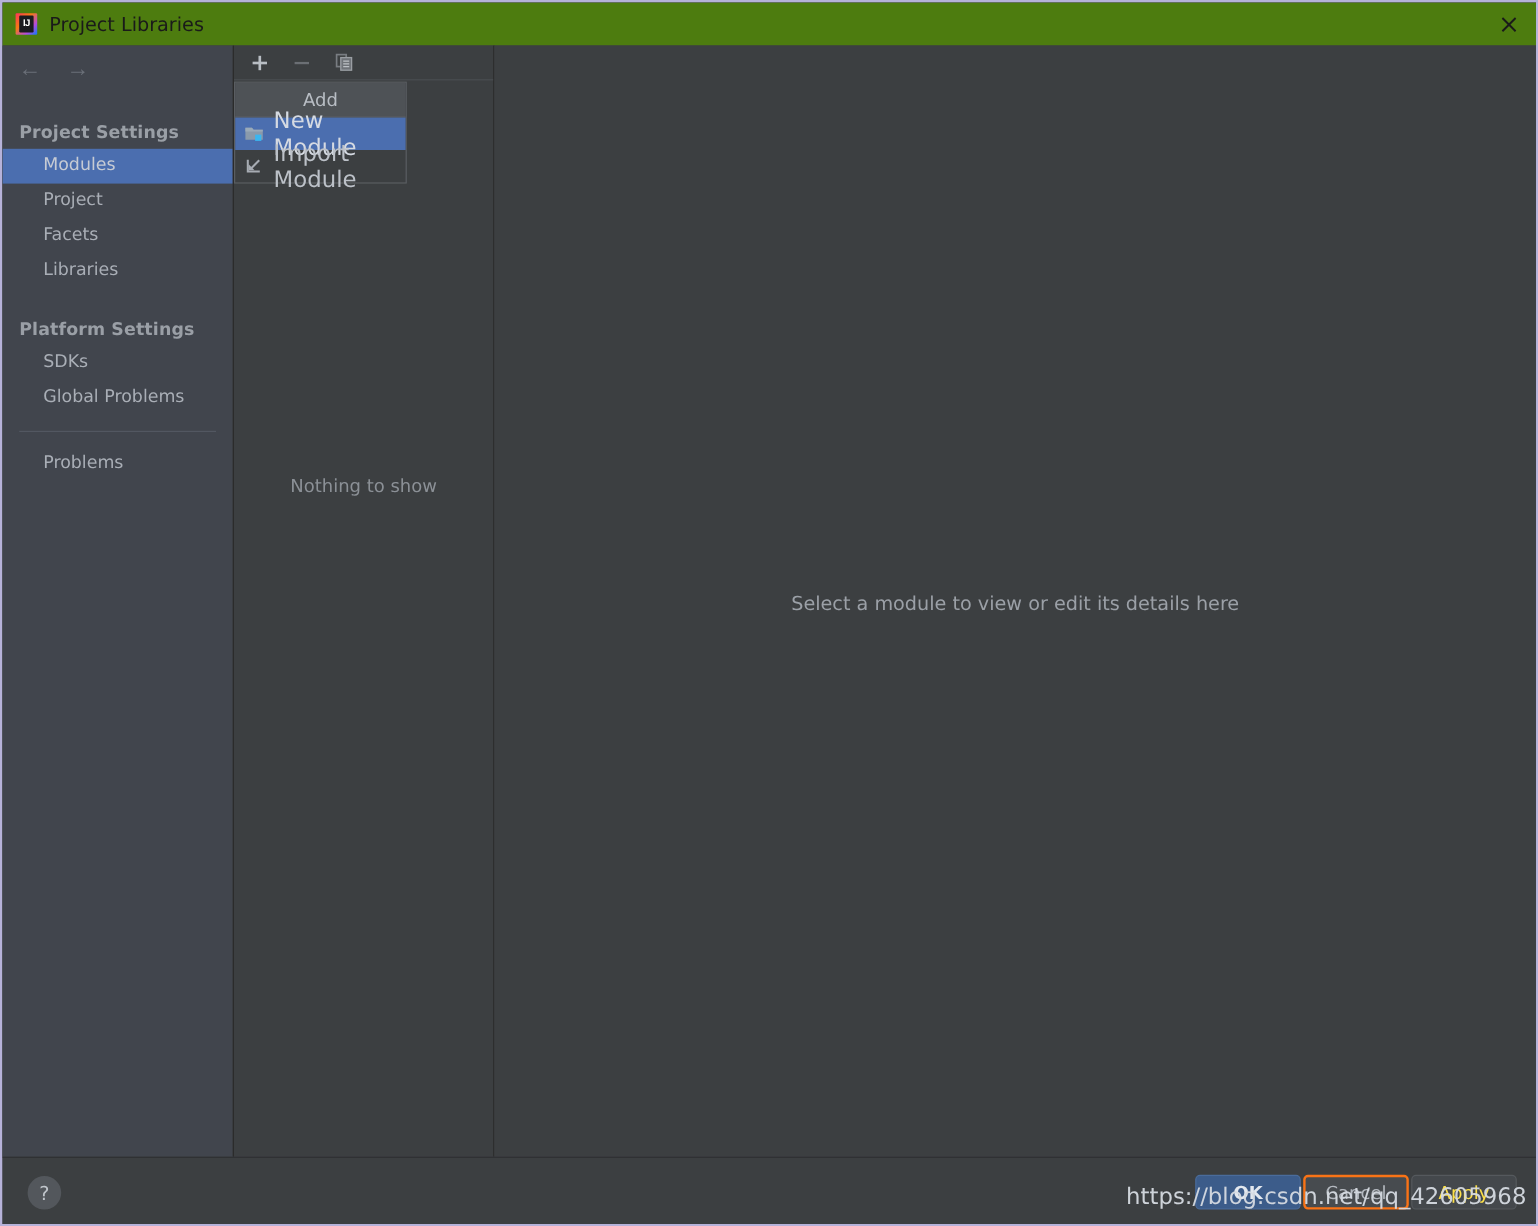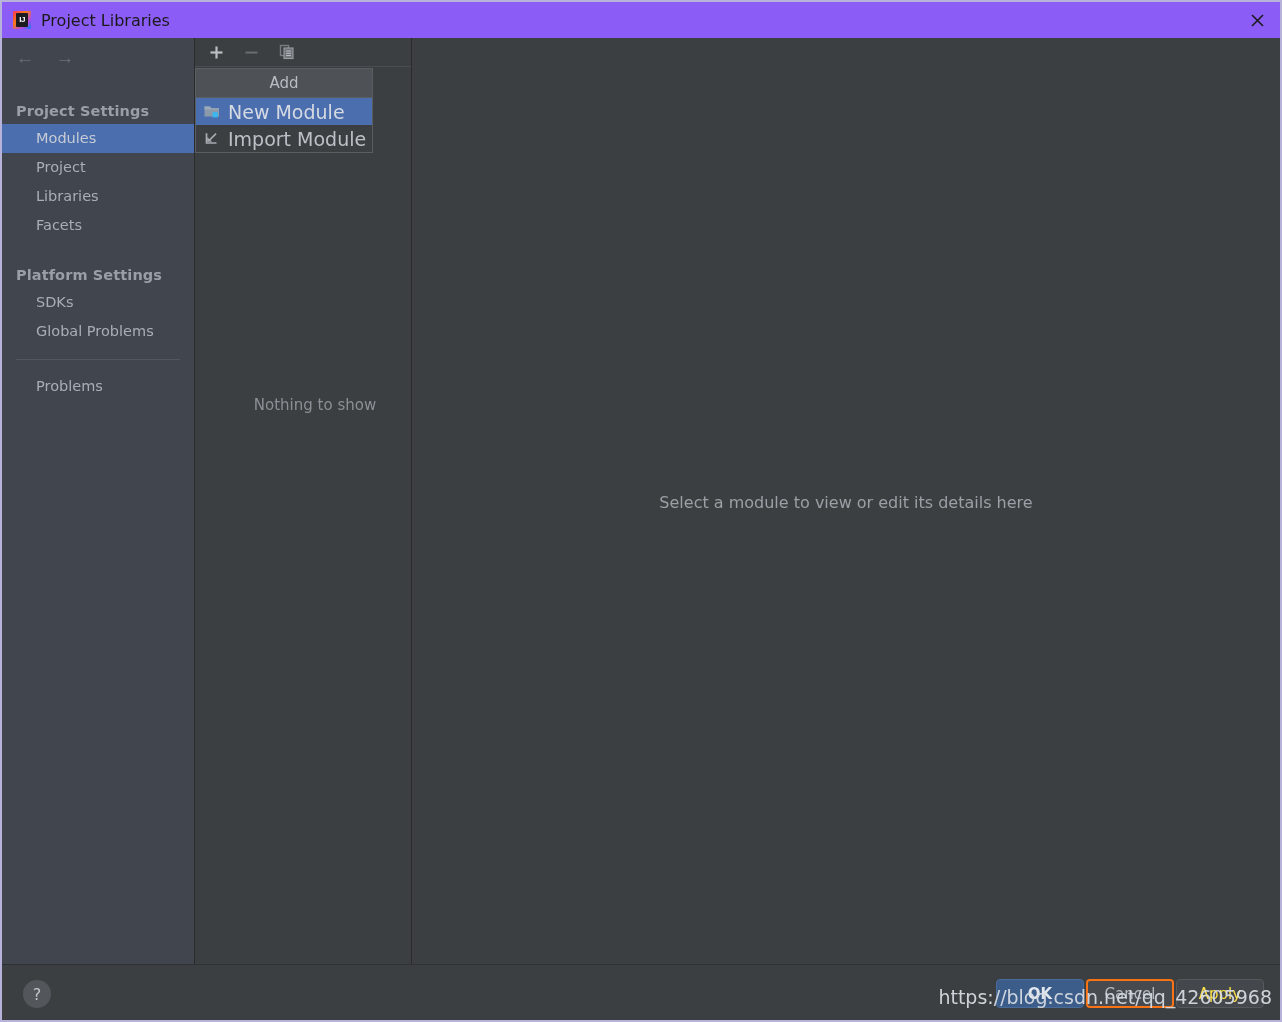--- a/index.html
+++ b/index.html
@@ -20,21 +20,21 @@
     background: #3c3f41;
     overflow: hidden;
   }
 
   
   #titlebar {
     position: absolute;
     top: 0; left: 0;
     width: 1278px;
     height: 36px;
-    background: #8b5cf6;
+    background: #4d7c0f;
     display: flex;
     align-items: center;
   }
   #app-icon {
     width: 18px; height: 18px;
     margin-left: 11px;
     position: relative;
     flex: 0 0 auto;
   }
   #app-icon .ij-bg {
@@ -157,34 +157,34 @@
   .tool-btn {
     width: 19px; height: 19px;
     display: flex;
     align-items: center;
     justify-content: center;
     cursor: default;
   }
   #nothing-to-show {
     position: absolute;
     top: 358px;
-    left: 12px;
+    left: 0;
     width: 100%;
     text-align: center;
     font-size: 15px;
     color: #8b9096;
     font-family: "DejaVu Sans", sans-serif;
   }
 
   
   #add-popup {
     position: absolute;
     left: 0px;
     top: 30px;
-    width: 178px;
+    width: 144px;
     background: #3c3f41;
     border: 1px solid #5a5e62;
     z-index: 40;
   }
   #add-popup-header {
     height: 29px;
     background: #4e5256;
     border-bottom: 1px solid #5a5e62;
     display: flex;
     align-items: center;
@@ -333,22 +333,22 @@
     <div id="sidebar">
 
       <div id="nav-row">
         <div class="nav-arrow">←</div>
         <div class="nav-arrow">→</div>
       </div>
 
       <div class="side-group">Project Settings</div>
       <div class="side-item selected">Modules</div>
       <div class="side-item">Project</div>
+      <div class="side-item">Facets</div>
       <div class="side-item">Libraries</div>
-      <div class="side-item">Facets</div>
 
       <div class="side-group">Platform Settings</div>
       <div class="side-item">SDKs</div>
       <div class="side-item">Global Problems</div>
 
       <div id="side-divider"></div>
 
       <div class="side-item">Problems</div>
     </div>
 

